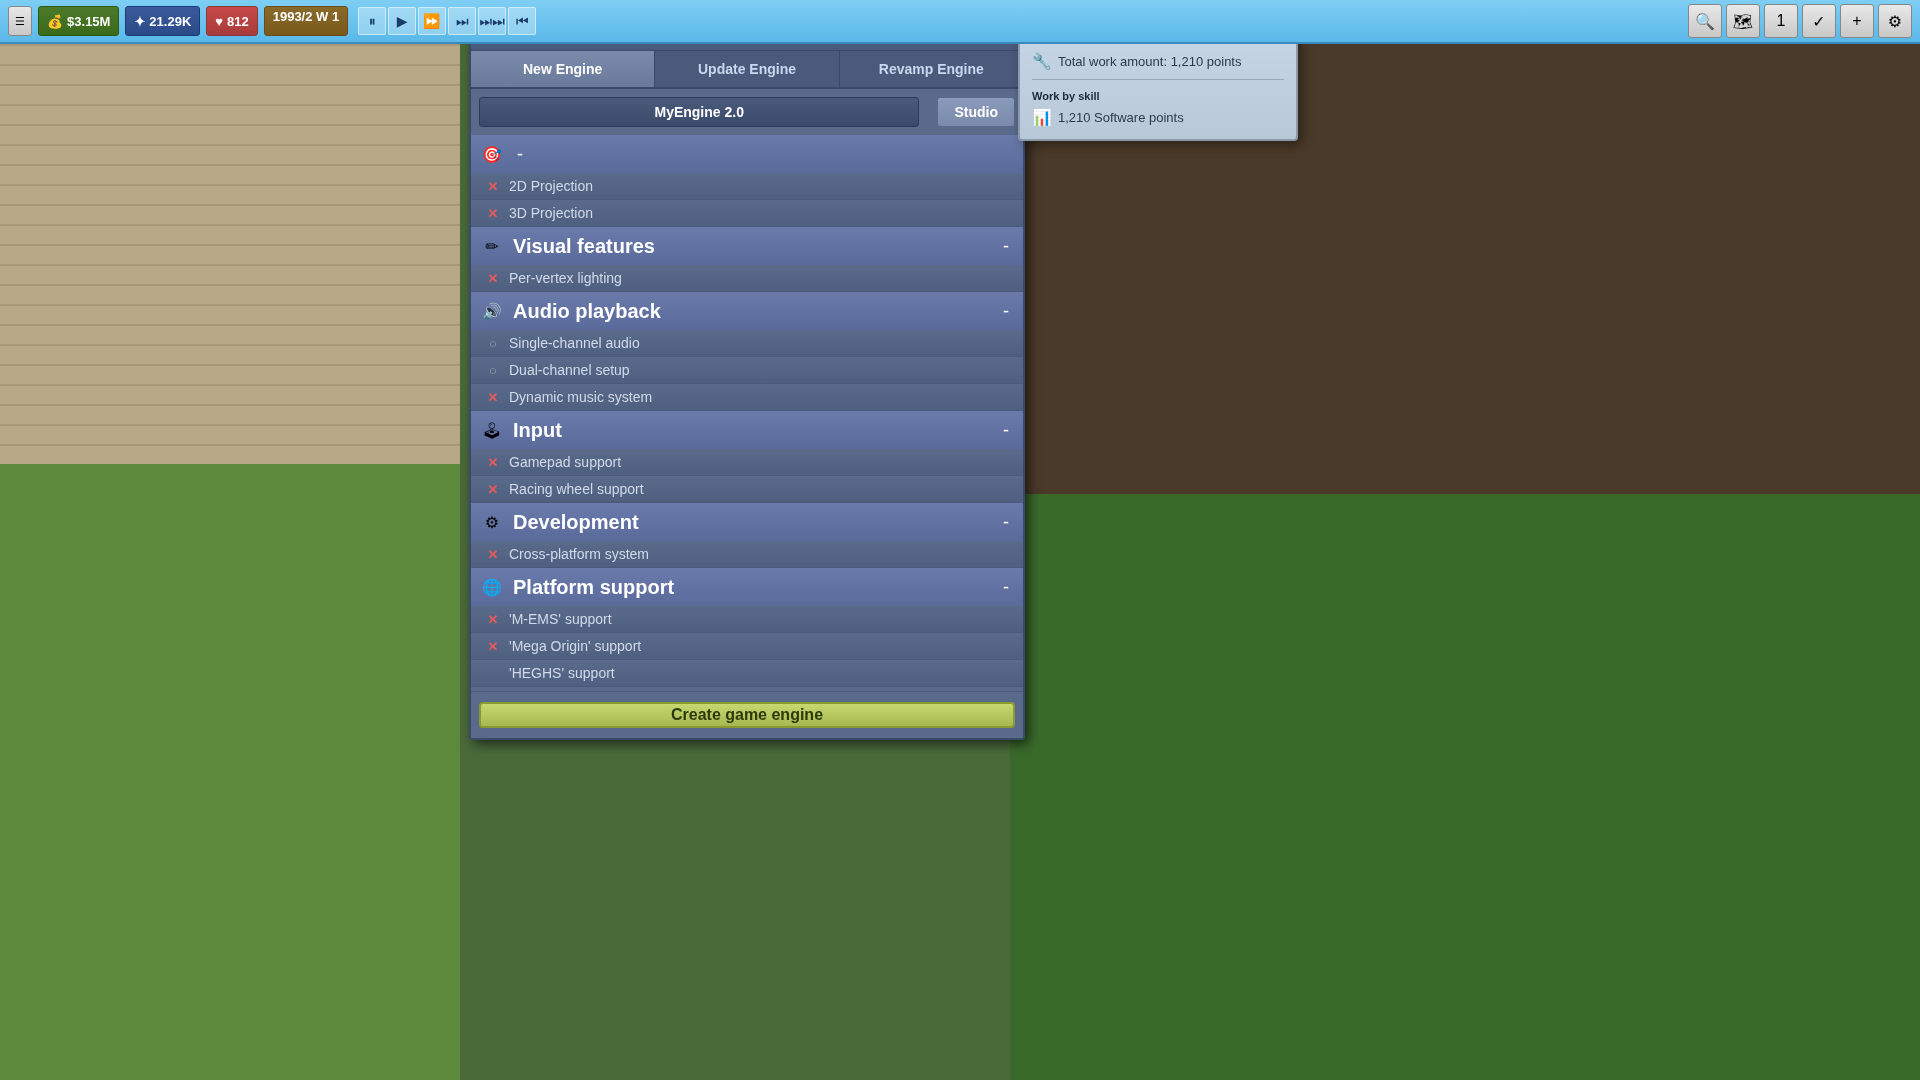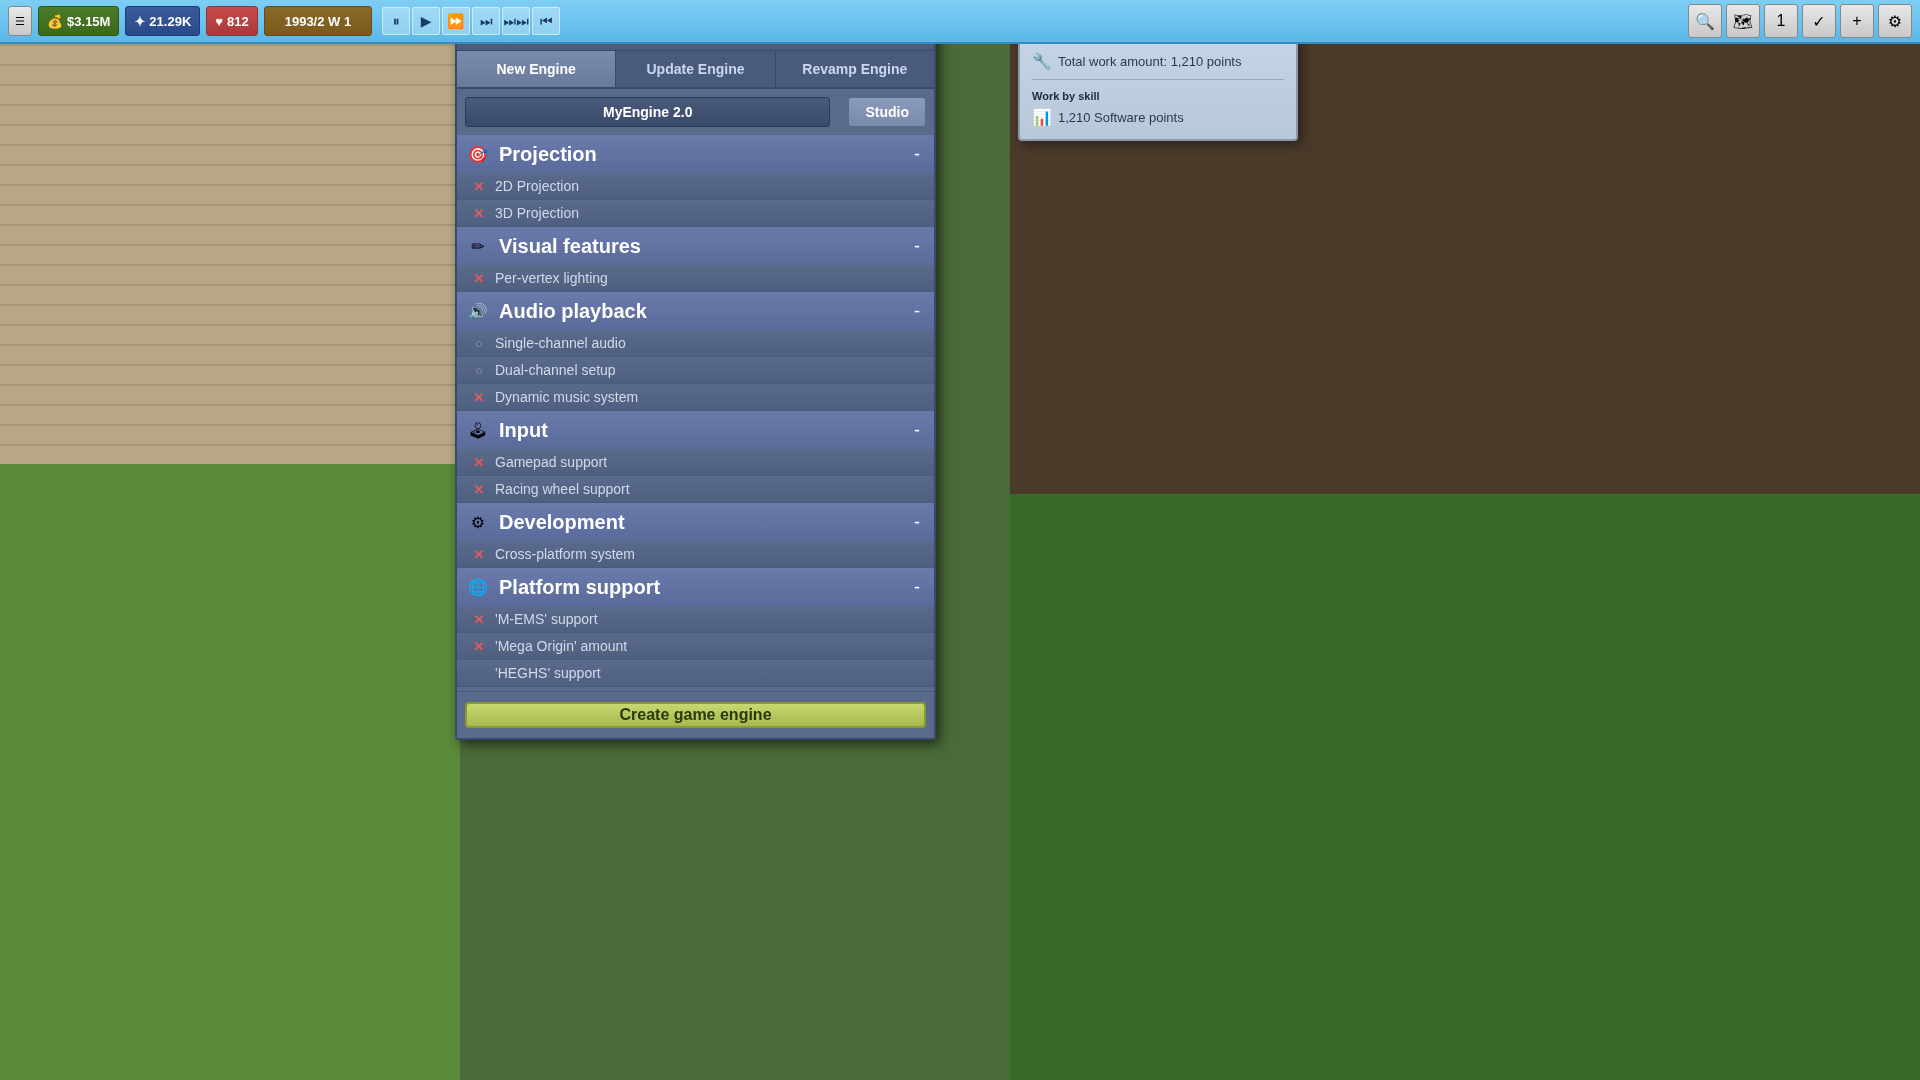--- a/index.html
+++ b/index.html
@@ -89,26 +89,26 @@
       display: flex;
       align-items: center;
       gap: 4px;
     }
 
     .topbar-date {
       background: linear-gradient(180deg, #8a6a2a 0%, #7a5a1a 100%);
       border: 1px solid #6a4a1a;
       border-radius: 3px;
       color: white;
-      padding: 2px 20px;
+      padding: 2px 8px;
       font-size: 13px;
       font-weight: bold;
       height: 30px;
       display: flex;
-      align-items: center;
+      align-items: flex-start;
     }
 
     .topbar-controls {
       display: flex;
       align-items: center;
       gap: 2px;
       margin-left: 4px;
     }
 
     .topbar-ctrl-btn {
@@ -153,22 +153,22 @@
       right: 0;
       bottom: 0;
       background: #4a6a3a;
       overflow: hidden;
     }
 
     
     .engines-dialog {
       position: absolute;
       top: 10px;
-      left: 455px;
-      width: 481px;
+      left: 469px;
+      width: 556px;
       background: linear-gradient(180deg, #6a7a9a 0%, #5a6a8a 100%);
       border: 2px solid #3a4a6a;
       border-radius: 4px;
       box-shadow: 4px 4px 12px rgba(0,0,0,0.6);
     }
 
     .dialog-titlebar {
       background: linear-gradient(180deg, #5a6a8a 0%, #4a5a7a 100%);
       padding: 8px 12px;
       display: flex;
@@ -506,21 +506,20 @@
     </div>
     <button class="studio-btn">
       <span>Studio</span>
     </button>
   </div>
 
   <div class="feature-list">
 
     <div class="feature-category">
       <div class="category-icon">🎯</div>
-      <span class="category-name">Projection</span>
       <span class="category-toggle">-</span>
     </div>
     <div class="feature-item">
       <div class="feature-checkbox checkbox-x">✕</div>
       <span class="feature-name">2D Projection</span>
     </div>
     <div class="feature-item">
       <div class="feature-checkbox checkbox-x">✕</div>
       <span class="feature-name">3D Projection</span>
     </div>
@@ -581,21 +580,21 @@
       <div class="category-icon">🌐</div>
       <span class="category-name">Platform support</span>
       <span class="category-toggle">-</span>
     </div>
     <div class="feature-item">
       <div class="feature-checkbox checkbox-x">✕</div>
       <span class="feature-name">'M-EMS' support</span>
     </div>
     <div class="feature-item">
       <div class="feature-checkbox checkbox-x">✕</div>
-      <span class="feature-name">'Mega Origin' amount</span>
+      <span class="feature-name">'Mega Origin' support</span>
     </div>
     <div class="feature-item">
       <div class="feature-checkbox checkbox-empty">□</div>
       <span class="feature-name">'HEGHS' support</span>
     </div>
 
   </div>
 
   <div class="create-btn-row">
     <button class="create-btn">

